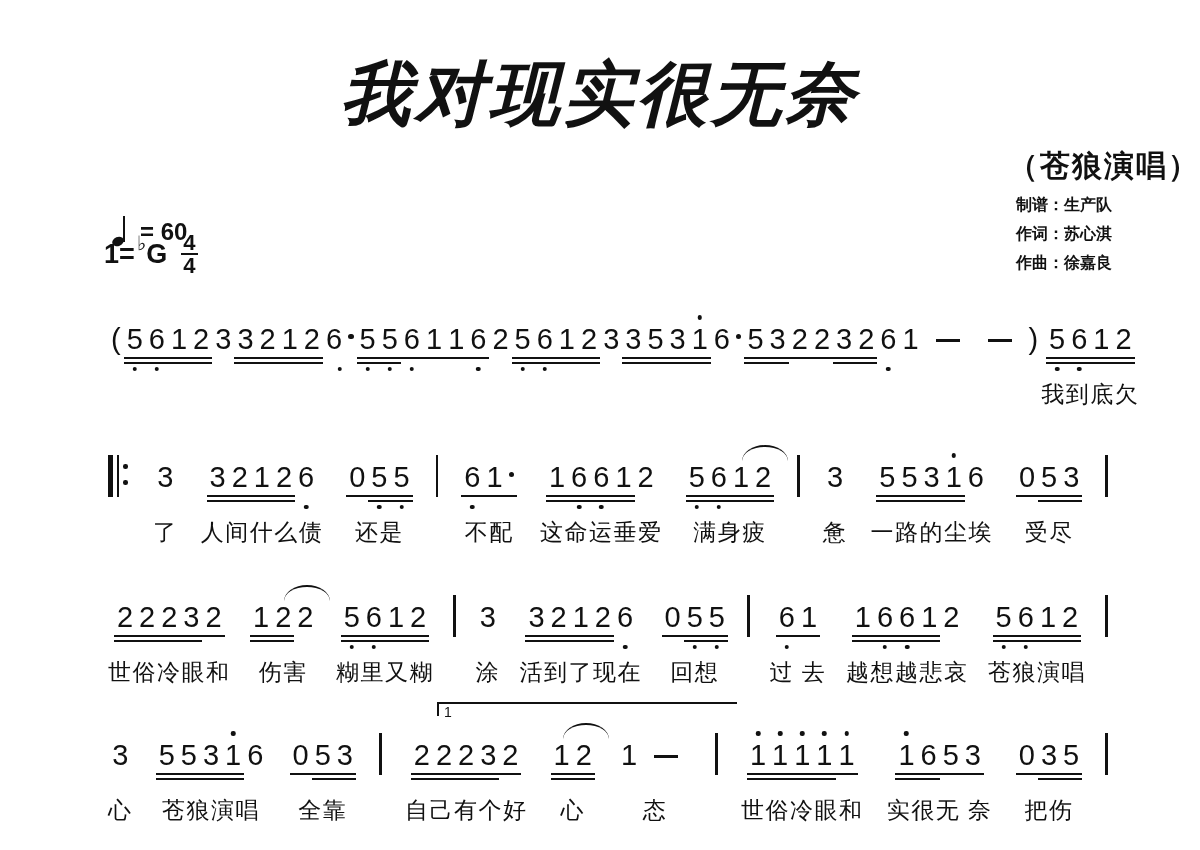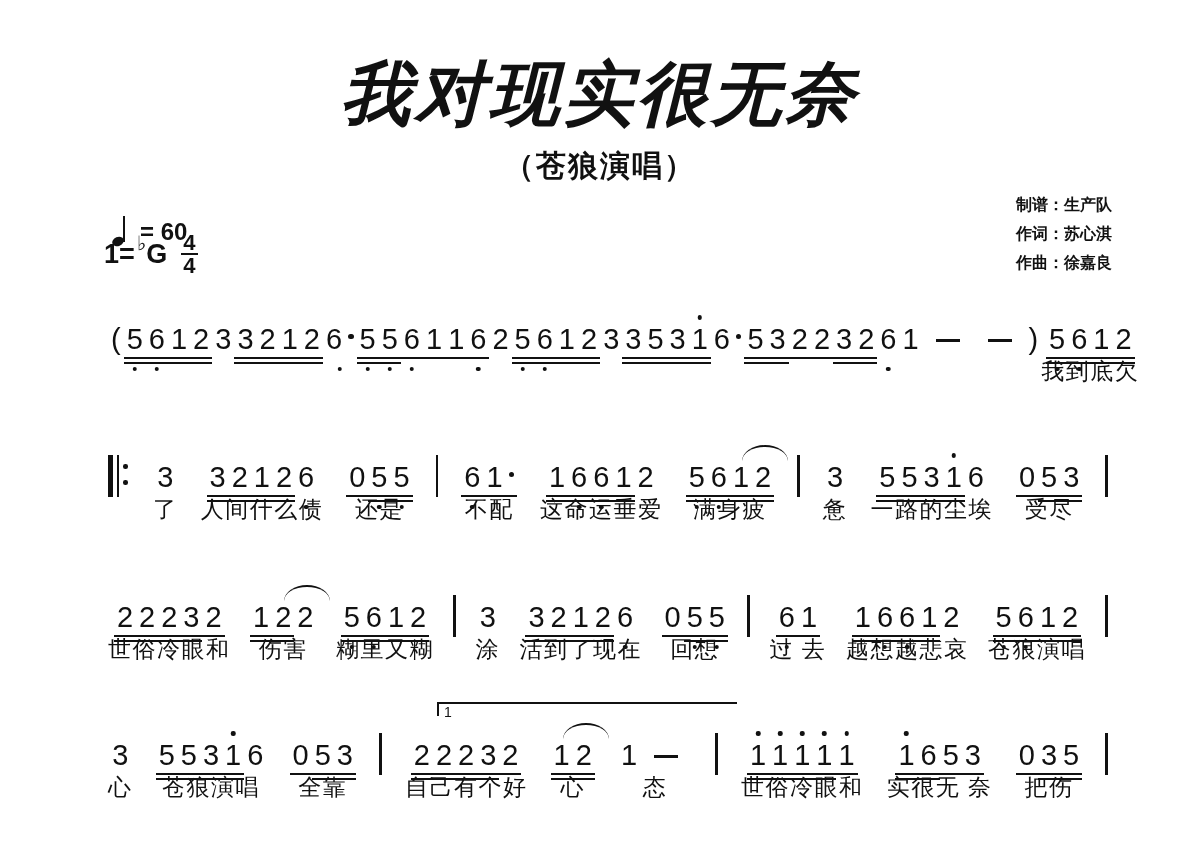--- a/index.html
+++ b/index.html
@@ -6,21 +6,21 @@
   body{
     width:1200px;height:850px;background:#ffffff;color:#111;
     font-family:"Liberation Sans","DejaVu Sans",sans-serif;
     position:relative;overflow:hidden;
   }
   .title{
     position:absolute;top:48px;left:0;width:100%;text-align:center;
     font-size:70px;font-weight:900;letter-spacing:4px;font-style:italic;
   }
   .subtitle{
-    position:absolute;top:146px;left:0;width:100%;text-align:center;
+    position:absolute;top:146px;left:0;width:100%;text-align:right;
     font-size:30px;font-weight:600;letter-spacing:2px;
   }
   .tempo{position:absolute;left:112px;top:172px;font-size:24px;font-weight:600;display:flex;align-items:flex-end;margin-top:44px;}
   .qnote{display:inline-block;position:relative;width:14px;height:30px;margin-right:14px;}
   .qnote::before{content:"";position:absolute;left:0;bottom:0;width:12px;height:9px;background:#111;border-radius:50%;transform:rotate(-22deg);}
   .qnote::after{content:"";position:absolute;right:1px;bottom:4px;width:2px;height:26px;background:#111;}
   .keysig{position:absolute;left:104px;top:232px;font-size:27px;font-weight:600;display:flex;align-items:center;}
   .flat{font-size:20px;position:relative;top:-11px;margin-left:2px;}
   .ts{display:inline-flex;flex-direction:column;align-items:center;font-weight:700;font-size:22px;line-height:21px;margin-left:14px;}
   .ts .top{border-bottom:2.5px solid #111;padding:0 2px;}
@@ -39,21 +39,21 @@
   .hi{position:absolute;left:50%;transform:translateX(-50%);top:-7px;width:4.5px;height:4.5px;background:#111;border-radius:50%;}
   .ad{display:inline-block;width:5.5px;height:5.5px;background:#111;border-radius:50%;vertical-align:10px;margin-left:6px;}
   .sl{position:absolute;left:12px;top:-15px;width:46px;height:14px;border-top:2.5px solid #111;border-radius:50% 50% 0 0/100% 100% 0 0;}
   .bar{width:2.5px;height:42px;background:#111;margin-top:-3px;}
   .dashline{display:inline-block;width:24px;height:3.5px;background:#111;margin:0 14px 14px 14px;}
   .rep{position:relative;width:22px;height:42px;margin-top:-3px;}
   .rep::before{content:"";position:absolute;left:0;top:0;bottom:0;width:5px;background:#111;}
   .rep::after{content:"";position:absolute;left:9px;top:0;bottom:0;width:2px;background:#111;}
   .rdot{position:absolute;left:15px;width:4.5px;height:4.5px;background:#111;border-radius:50%;}
   .rdot.d1{top:9px;} .rdot.d2{top:25px;}
-  .lyric{margin-top:0;font-size:23px;font-weight:500;letter-spacing:1.5px;white-space:pre;min-height:10px;}
+  .lyric{margin-top:23px;font-size:23px;font-weight:500;letter-spacing:1.5px;white-space:pre;min-height:10px;}
   .volta{position:absolute;left:437px;top:702px;width:300px;height:14px;border-top:2px solid #111;}
   .volta::before{content:"";position:absolute;left:0;top:-1px;width:2px;height:13px;background:#111;}
   .volta-label{position:absolute;left:7px;top:0px;font-size:14px;}
 </style>
 </head>
 <body>
 
 <div class="title">我对现实很无奈</div>
 <div class="subtitle">（苍狼演唱）</div>
 

